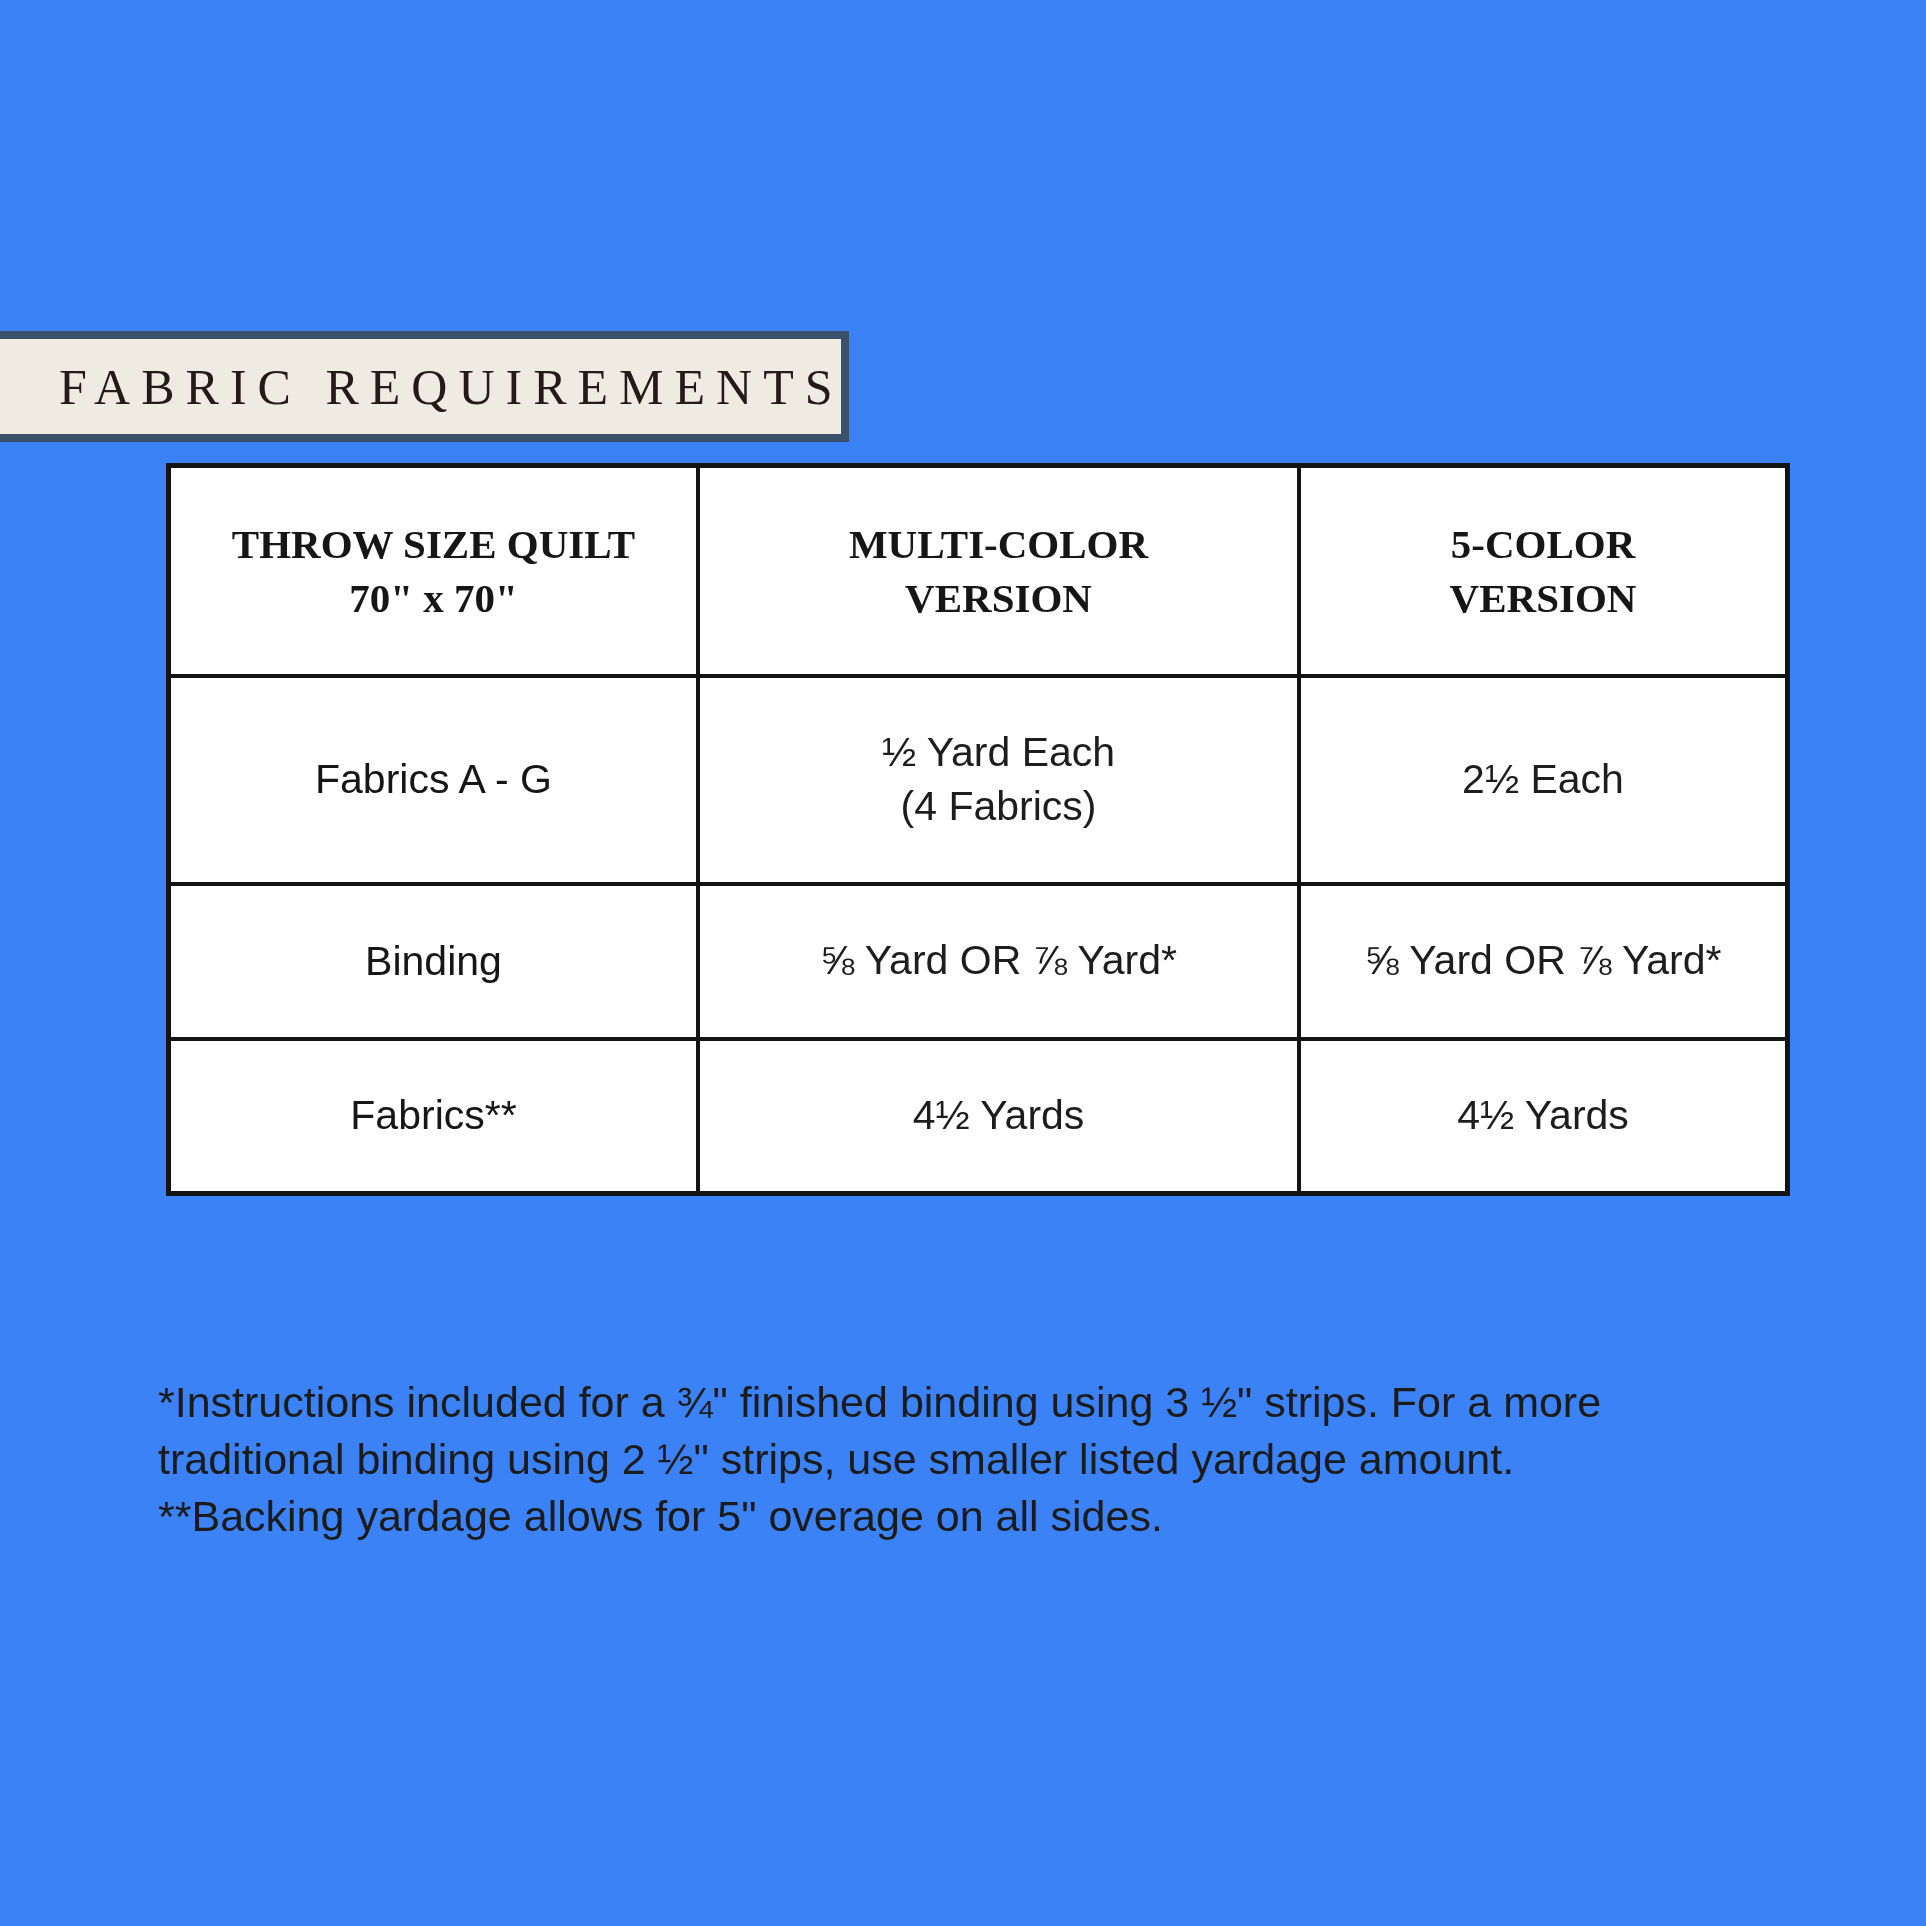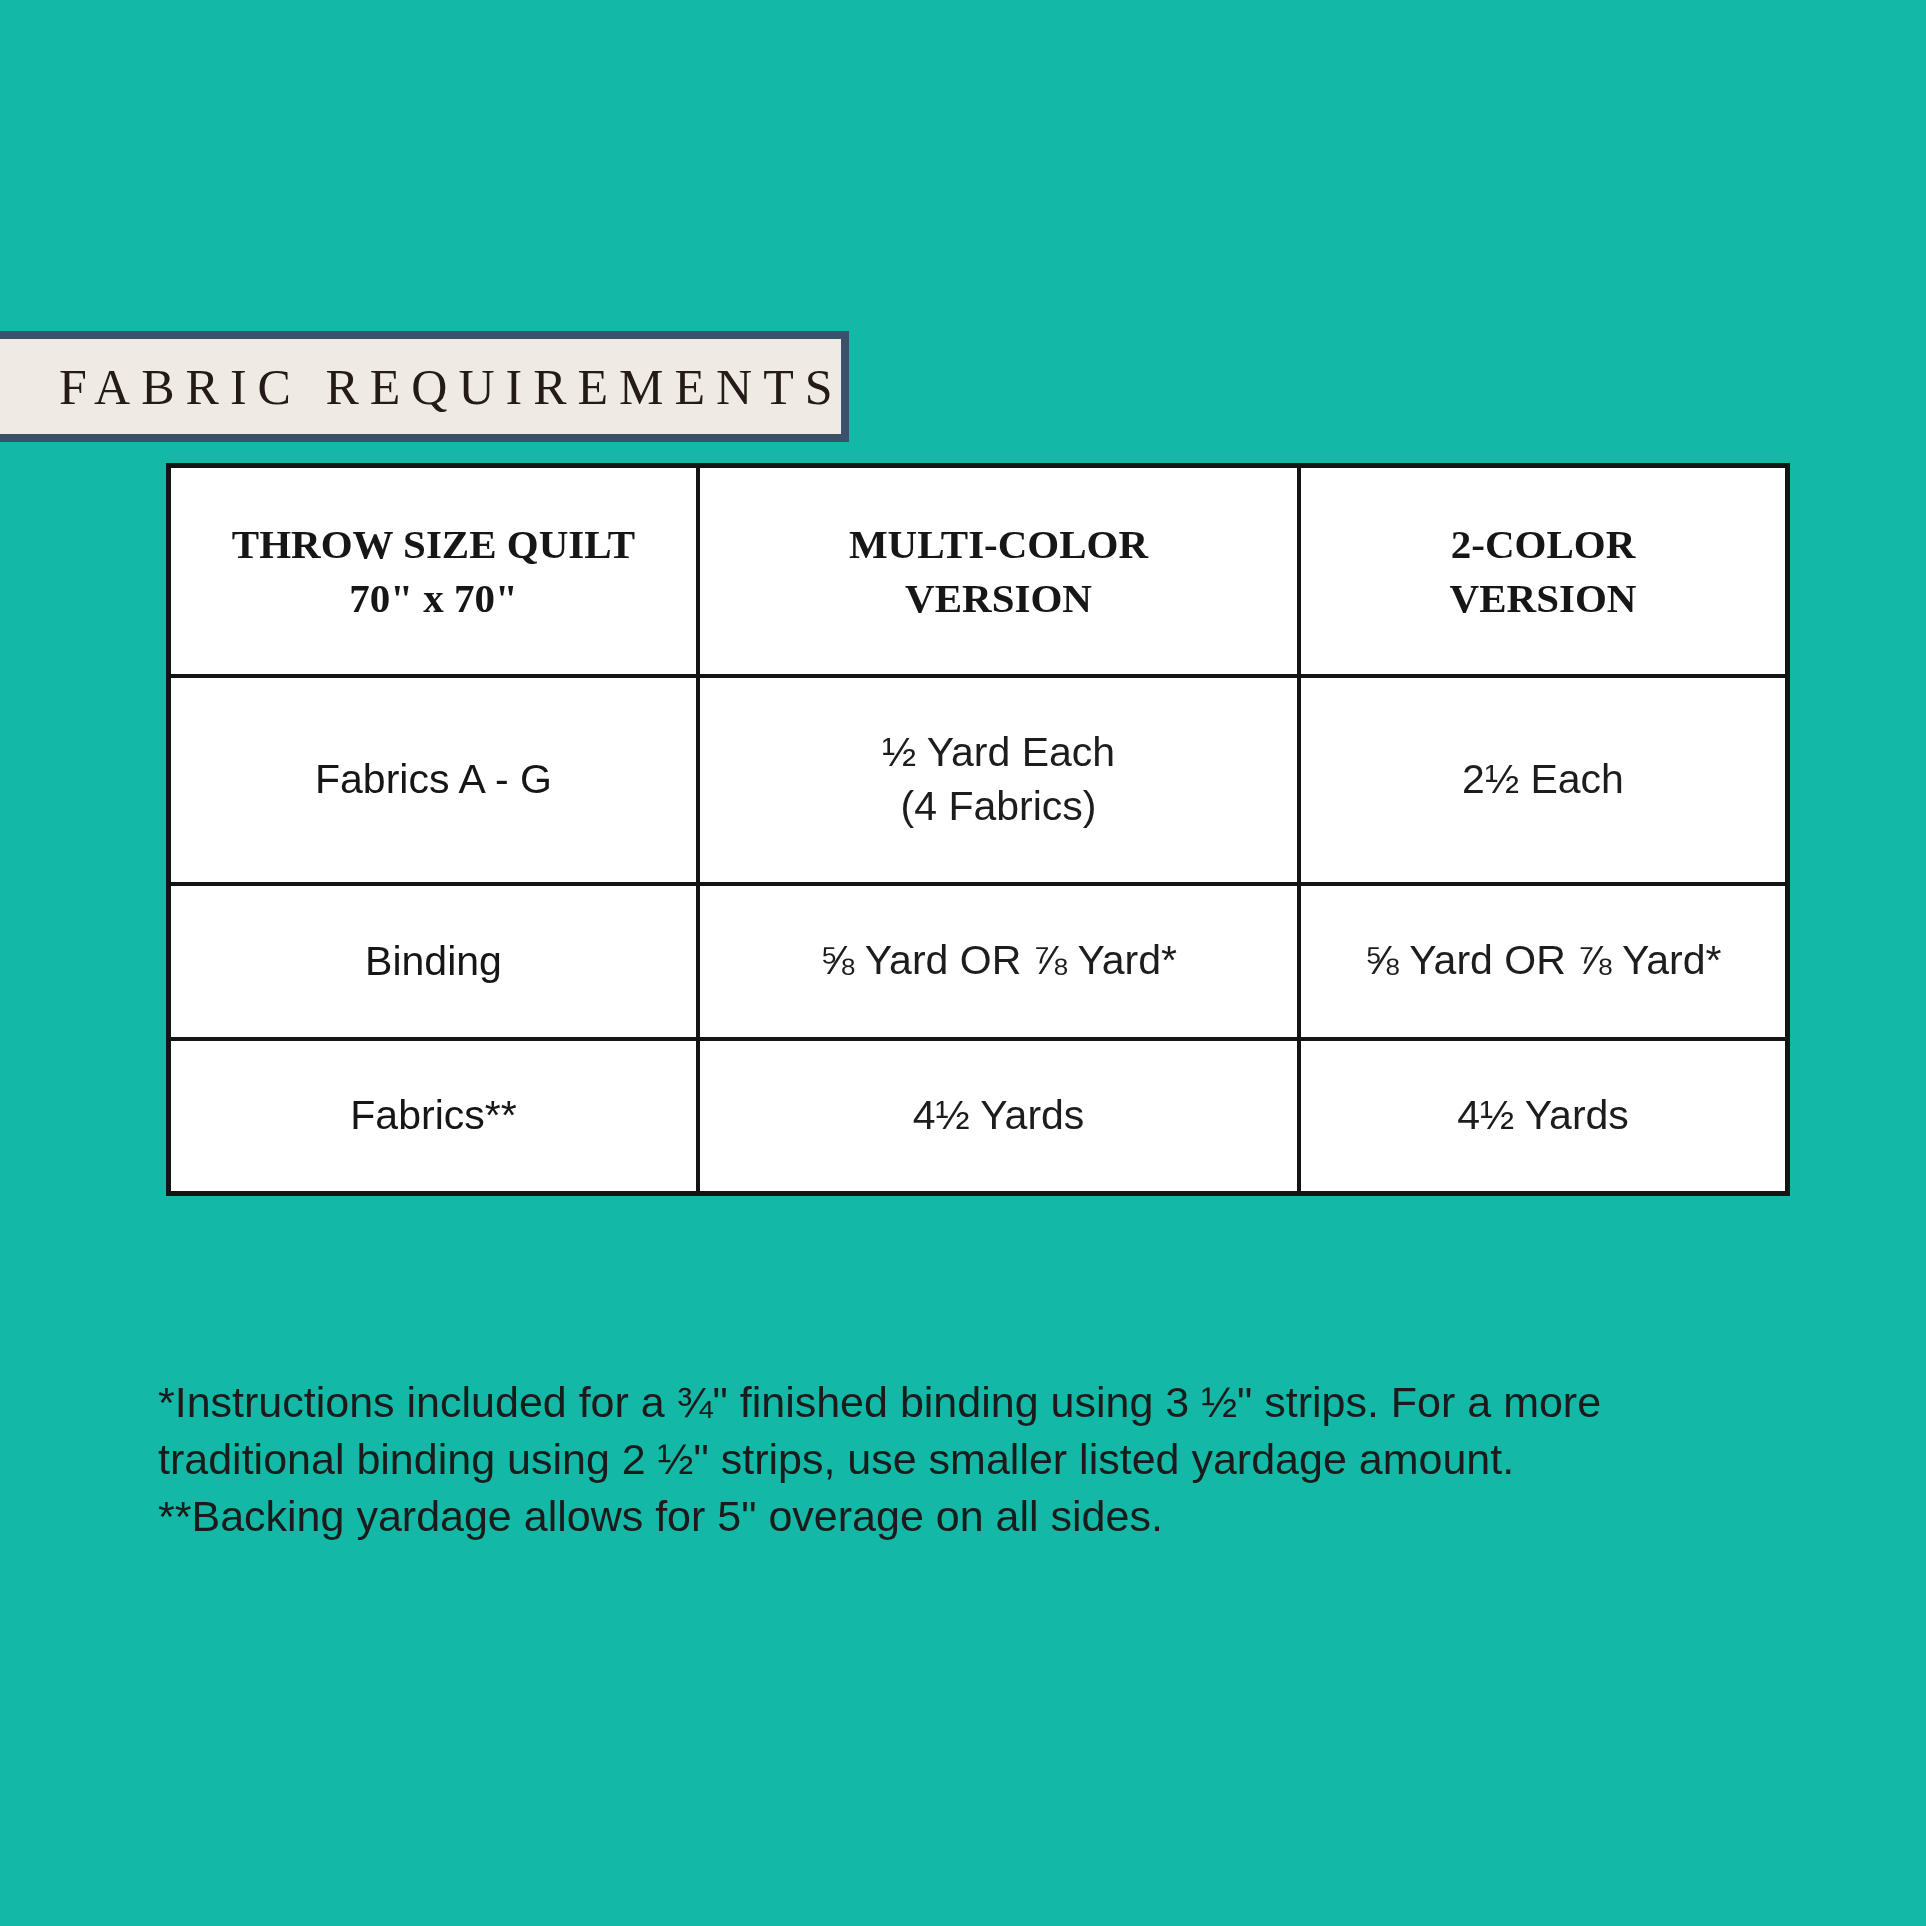--- a/index.html
+++ b/index.html
@@ -4,21 +4,21 @@
 <style>
   html, body {
     margin: 0;
     padding: 0;
     background: #ffffff;
   }
   .page {
     position: relative;
     width: 1927px;
     height: 1927px;
-    background: #14b8a6;
+    background: #3b82f6;
     overflow: hidden;
     font-family: "Liberation Sans", sans-serif;
     color: #1d1d1d;
   }
 
   
   .banner {
     position: absolute;
     left: -12px;
     top: 331px;
@@ -111,21 +111,21 @@
       <tr class="hrow">
         <th class="col-1">
           <span class="cell-line">THROW SIZE QUILT</span>
           <span class="cell-line">70" x 70"</span>
         </th>
         <th class="col-2">
           <span class="cell-line">MULTI-COLOR</span>
           <span class="cell-line">VERSION</span>
         </th>
         <th class="col-3">
-          <span class="cell-line">2-COLOR</span>
+          <span class="cell-line">5-COLOR</span>
           <span class="cell-line">VERSION</span>
         </th>
       </tr>
     </thead>
     <tbody>
       <tr class="row-0">
         <td class="label-cell col-1">
           <span class="cell-line">Fabrics A - G</span>
         </td>
         <td class="value-cell col-2">

